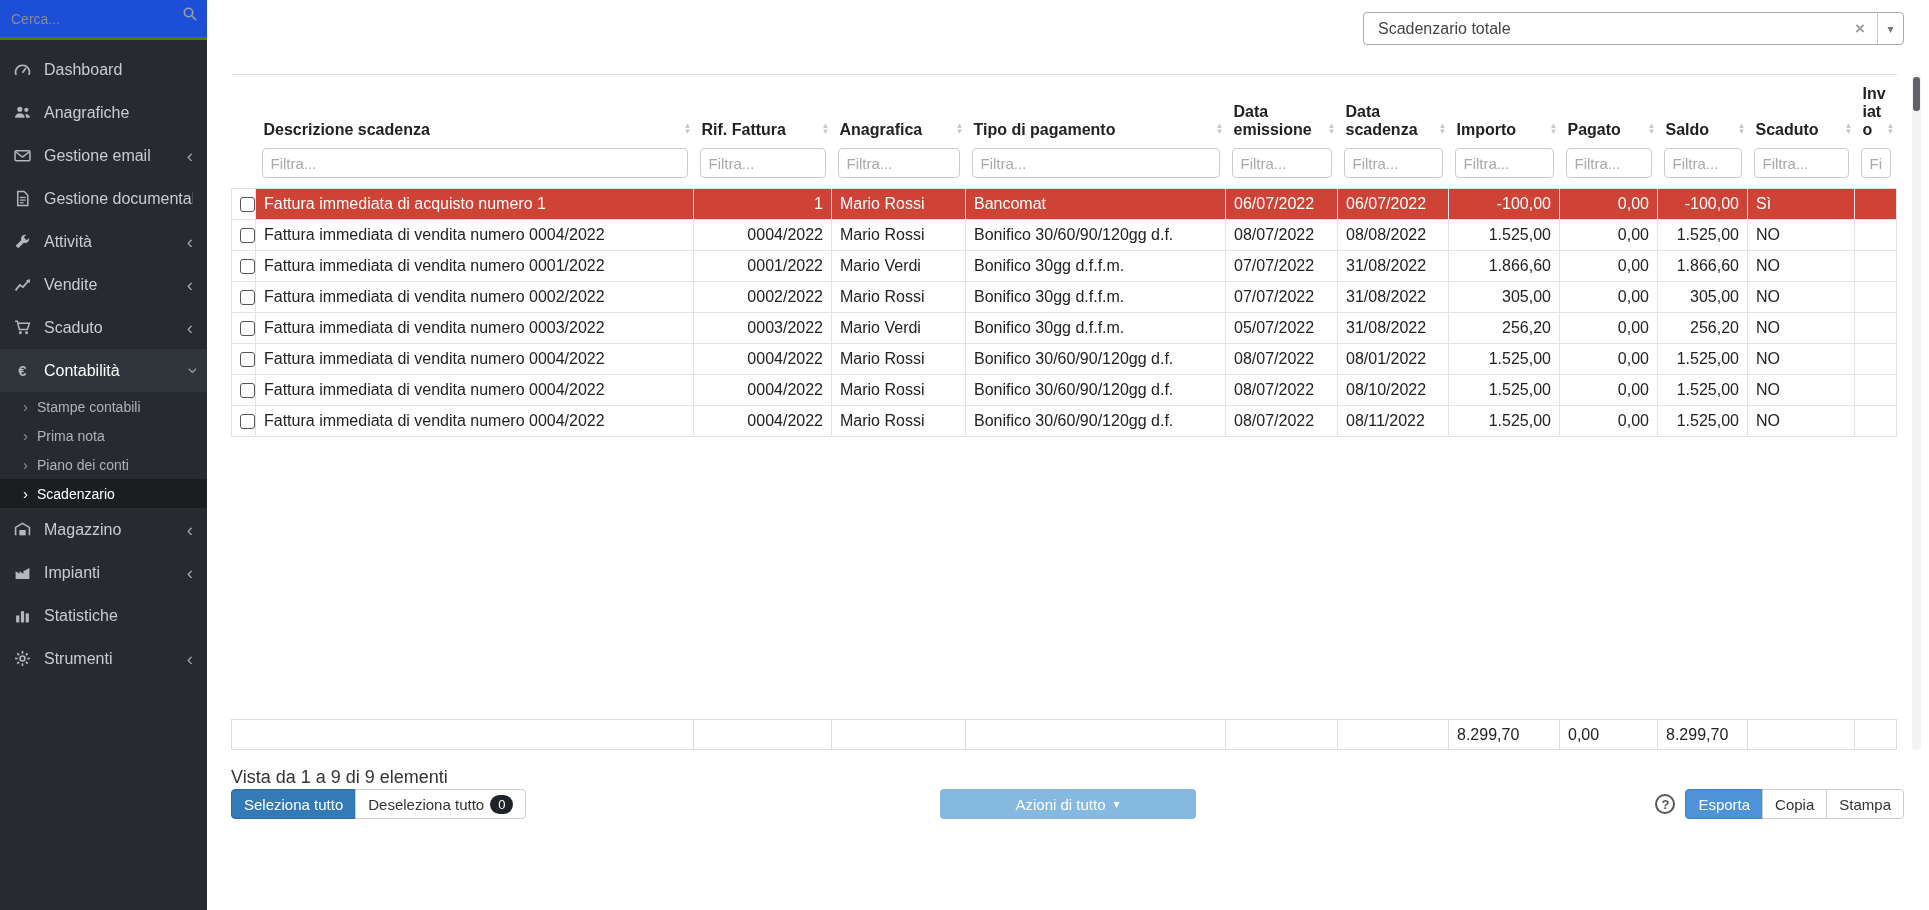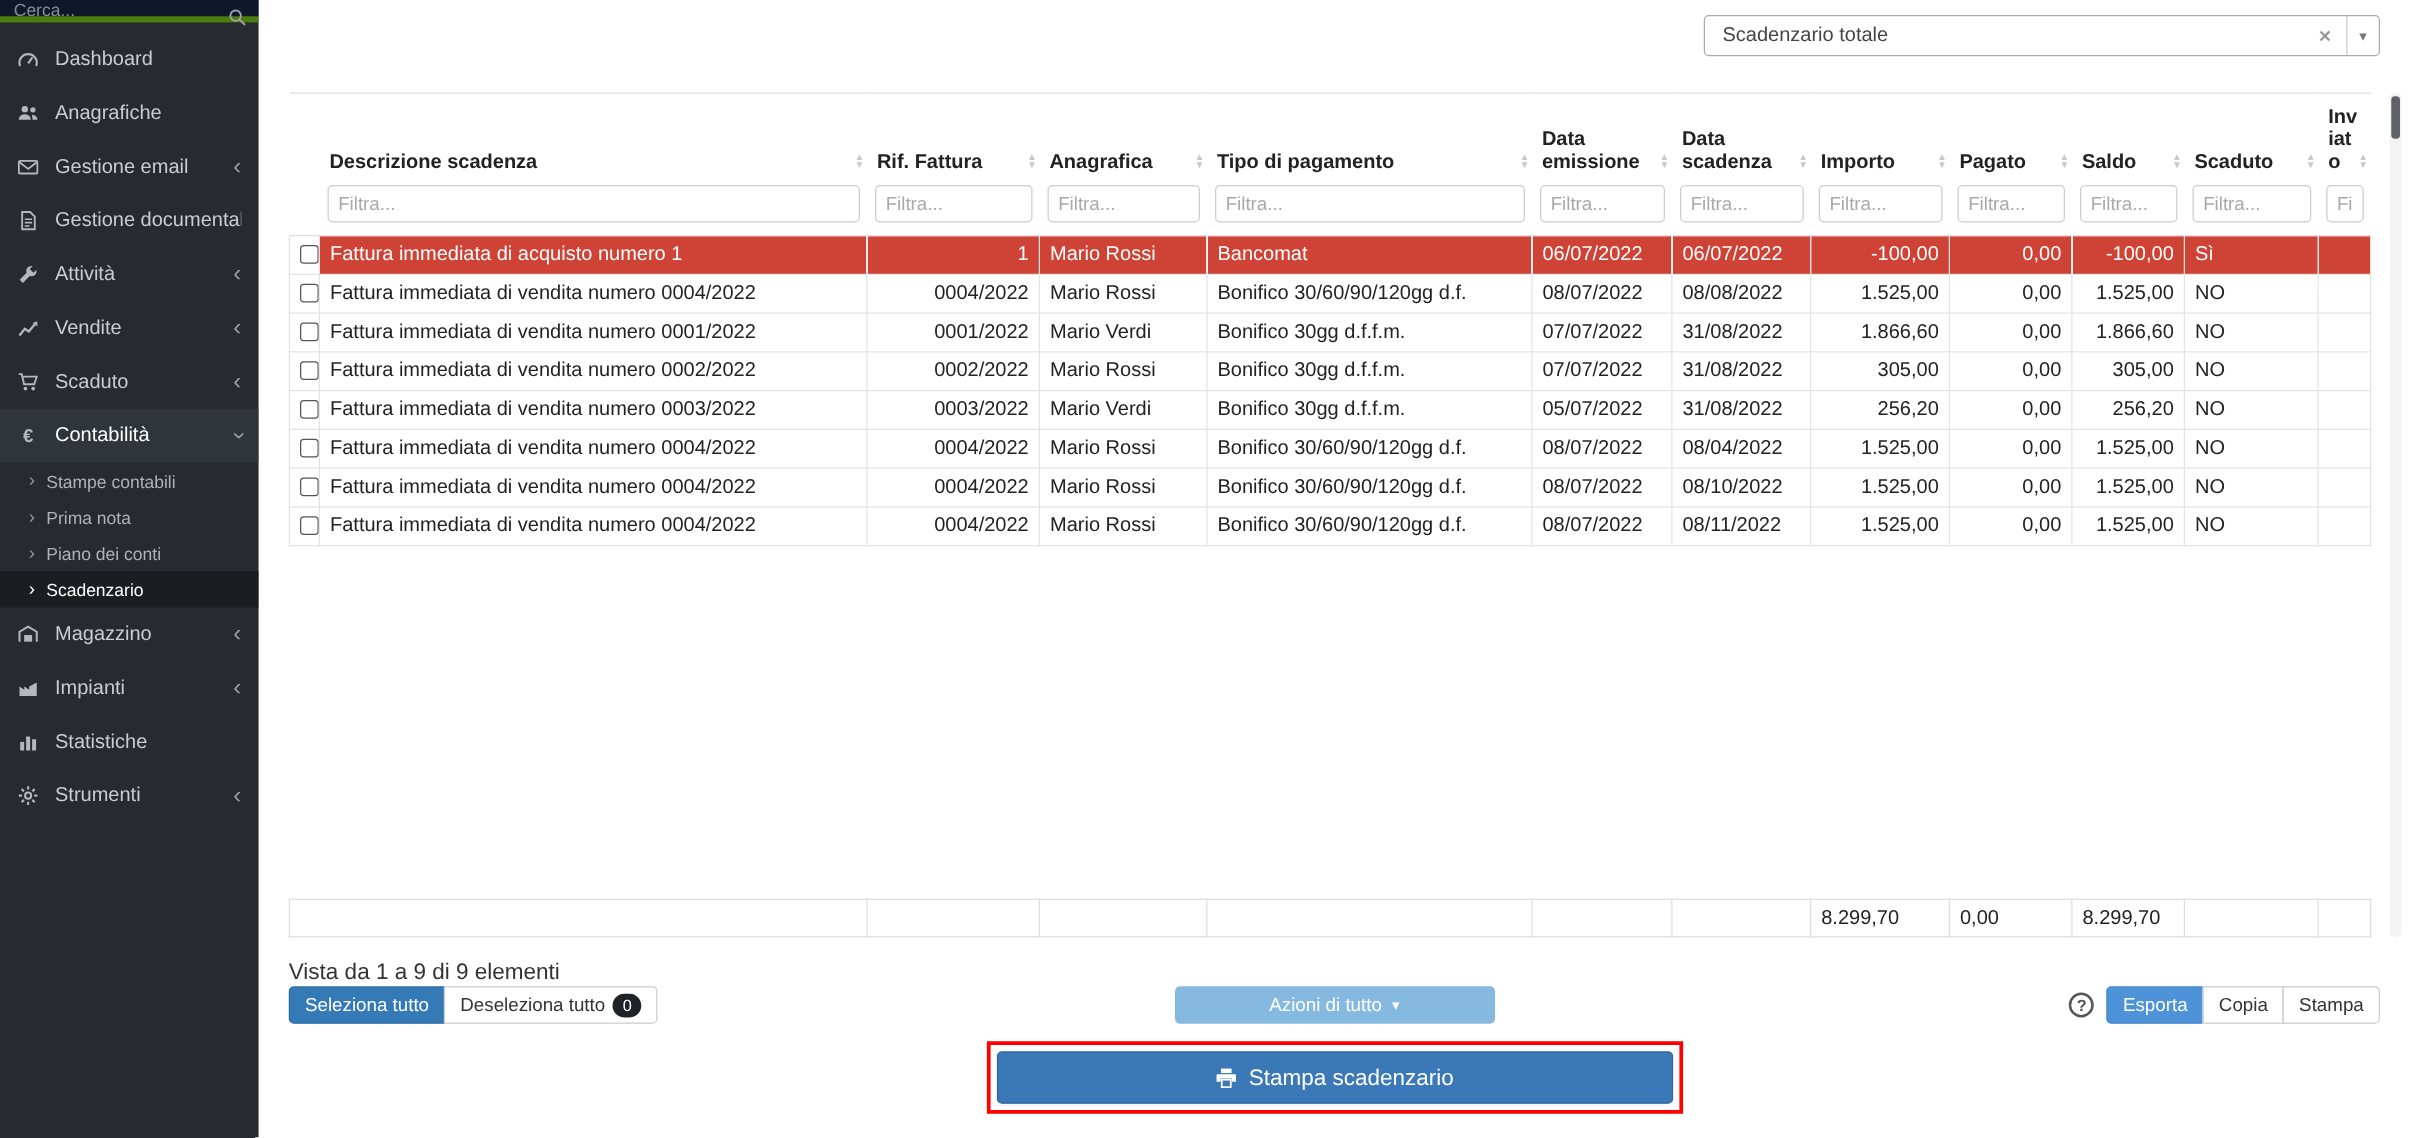--- a/index.html
+++ b/index.html
@@ -2,21 +2,21 @@
 <html style="--sidebar-bg: #272b30; --primary: #337ab7; --danger: #ce4335; --annotation: #ff0000; --export: #4e92d8; --groupbtn: #86b9e0; --printbtn: #3b78b7;"><head>
 <meta charset="utf-8">
 <style>
   * { margin:0; padding:0; box-sizing:border-box; }
   html,body { width:1929px; height:910px; overflow:hidden; background:#fff;
               font-family:"Liberation Sans", sans-serif; }
   .app { display:flex; width:1929px; height:910px; }
 
   
   .sidebar { width:207px; flex-shrink:0; background:var(--sidebar-bg,#272b30); color:#c8cdd2; }
-  .search-box { position:relative; height:18px; background:#0f172a; border-bottom:5px solid #4d7c0f; }
+  .search-box { position:relative; height:40px; background:#1d4ed8; border-bottom:3px solid #4d7c0f; }
   .search-input { width:100%; height:100%; background:transparent; border:none; outline:none;
                   color:#c2c7cc; font-size:14px; padding:0 32px 0 11px; font-family:inherit; }
   .search-input::placeholder { color:#878d93; }
   .search-box .sicon { position:absolute; right:9px; top:6px; width:16px; height:16px; color:#9aa0a6; }
   .sicon svg { width:16px; height:16px; display:block; }
 
   .nav { padding-top:8px; }
   .nav-item { display:flex; align-items:center; height:43px; padding:0 14px; font-size:16px;
               color:#c8cdd2; cursor:pointer; white-space:nowrap; }
   .nav-item .nicon { width:20px; margin-right:10px; color:#b2b8be; display:inline-flex; flex-shrink:0; }
@@ -424,21 +424,21 @@
               <td class="">NO</td>
               <td class=""></td>
             </tr>
             <tr class="">
               <td class="cell-check"><span class="checkbox"></span></td>
               <td class="">Fattura immediata di vendita numero 0004/2022</td>
               <td class="num">0004/2022</td>
               <td class="">Mario Rossi</td>
               <td class="">Bonifico 30/60/90/120gg d.f.</td>
               <td class="">08/07/2022</td>
-              <td class="">08/04/2022</td>
+              <td class="">08/01/2022</td>
               <td class="num">1.525,00</td>
               <td class="num">0,00</td>
               <td class="num">1.525,00</td>
               <td class="">NO</td>
               <td class=""></td>
             </tr>
             <tr class="">
               <td class="cell-check"><span class="checkbox"></span></td>
               <td class="">Fattura immediata di vendita numero 0004/2022</td>
               <td class="num">0004/2022</td>
@@ -520,27 +520,15 @@
         <span class="caret">▾</span>
       </button>
       <div class="ctl-right">
         <span class="help">?</span>
         <button class="btn btn-export btn-grp-l">Esporta</button>
         <button class="btn btn-default btn-grp-m">Copia</button>
         <button class="btn btn-default btn-grp-r">Stampa</button>
       </div>
     </div>
 
-    <div class="print-annotation">
-      <button class="btn btn-print-schedule">
-        <span class="picon">
-            <svg viewBox="0 0 16 16">
-              <rect x="4" y="0.8" width="8" height="3.4" fill="currentColor"></rect>
-              <path d="M1.5 5h13a.8.8 0 0 1 .8.8v4.9h-3.1V8.2H3.8v2.5H.7V5.8A.8.8 0 0 1 1.5 5z" fill="currentColor"></path>
-              <rect x="4.6" y="9.2" width="6.8" height="5.6" fill="none" stroke="currentColor" stroke-width="1.3"></rect>
-            </svg>
-          </span>
-        <span>Stampa scadenzario</span>
-      </button>
-    </div>
 
   </main>
 </div>
 
 </body></html>

